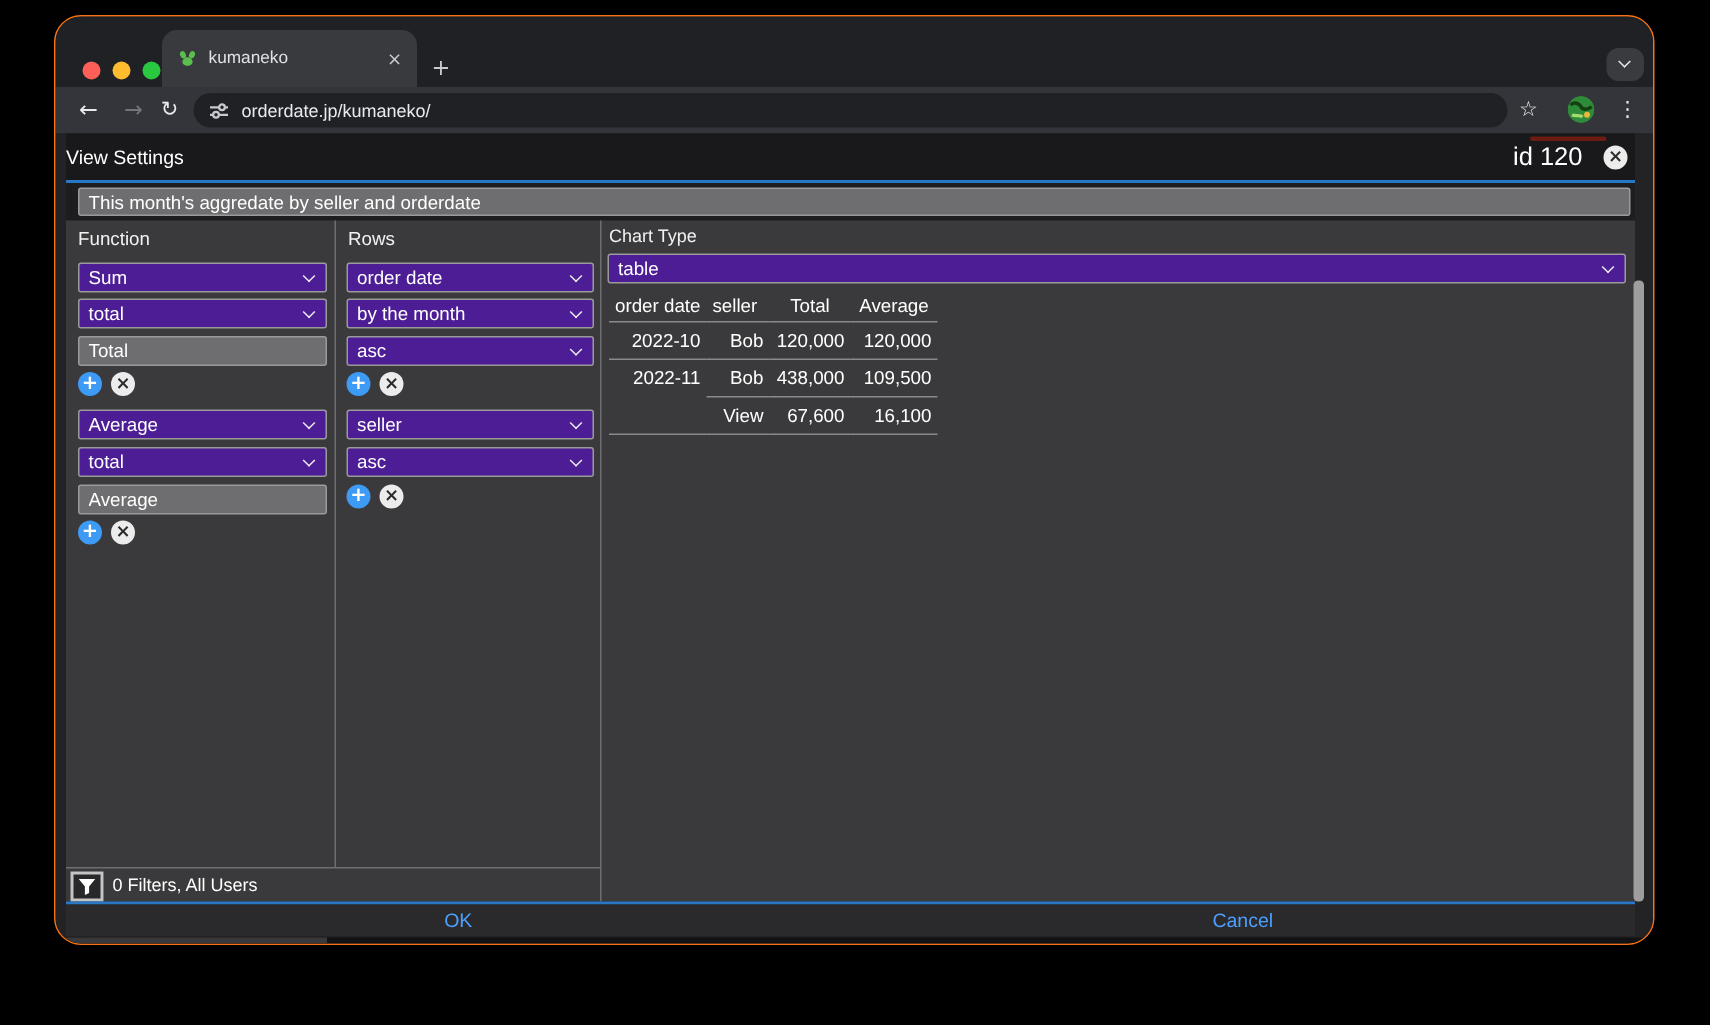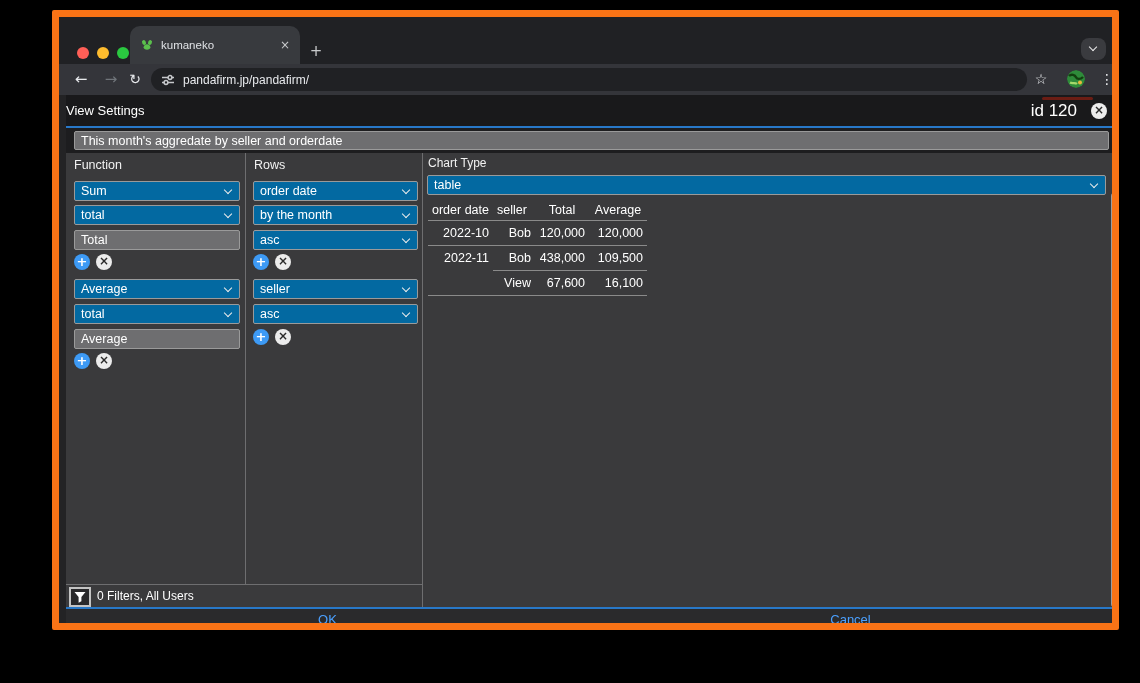--- a/index.html
+++ b/index.html
@@ -1,22 +1,22 @@
 <!DOCTYPE html>
 <html><head>
 <meta charset="utf-8">
 <style>
   html,body{margin:0;padding:0;width:1140px;height:683px;background:#000;
     font-family:"Liberation Sans",sans-serif;overflow:hidden;position:relative;}
   *{box-sizing:border-box;}
   .glyph{font-family:"DejaVu Sans",sans-serif;}
 
   
-  .window{position:absolute;left:52px;top:10px;width:1067px;height:620px;
-    border:7px solid #f97316;border-radius:2px;background:#202124;overflow:hidden;}
+  .window{position:absolute;left:36px;top:10px;width:1067px;height:620px;
+    border:1px solid #f97316;border-radius:18px;background:#202124;overflow:hidden;}
 
   
   .tabstrip{position:relative;height:47px;background:#202124;}
   .traffic{position:absolute;left:18px;top:36px;transform:translateY(-50%);display:flex;gap:8px;}
   .dot{width:12px;height:12px;border-radius:50%;}
   .dot.r{background:#ff5f57}.dot.y{background:#febc2e}.dot.g{background:#2ac840}
   .tab{position:absolute;left:71px;top:9px;width:170px;height:38px;background:#383a3e;
     border-radius:10px 10px 0 0;display:flex;align-items:center;padding:0 10px;}
   .tab-title{font-size:11.5px;color:#dfe1e5;margin-left:7px;}
   .tab-close{margin-left:auto;color:#c8cacc;font-size:12px;cursor:pointer;}
@@ -59,21 +59,21 @@
   .name-row{position:absolute;left:7px;top:33px;width:1046px;height:25px;background:#1d1d1f;}
   .inp{background:#6e6e70;border:1px solid #9a9a9a;border-radius:2px;color:#fff;
     font-size:12.5px;padding:0 6px;font-family:"Liberation Sans",sans-serif;}
   .name-inp{position:absolute;left:8px;top:3px;width:1035px;height:19px;}
 
   
   .dialog-body{position:absolute;left:7px;top:58px;width:1046px;height:454px;background:#3a3a3c;}
   .divider{position:absolute;top:0;width:1px;background:#6e6e70;}
   .d1{left:179px;height:431px;}.d2{left:356px;height:454px;}
   .lbl{position:absolute;color:#f2f2f2;font-size:12.5px;}
-  .sel{position:absolute;height:20px;background:#0369a1;border:1px solid #9a9a9a;
+  .sel{position:absolute;height:20px;background:#4c1d95;border:1px solid #9a9a9a;
     border-radius:2px;color:#fff;font-size:12.5px;line-height:18px;padding:0 18px 0 6px;
     cursor:pointer;white-space:nowrap;overflow:hidden;}
   .sel .chev{right:8px;top:5px;}
   .fld{position:absolute;height:20px;}
   .btn-group{position:absolute;display:flex;gap:6px;align-items:center;}
 
   
   .rtable{position:absolute;left:362px;top:48px;border-collapse:collapse;}
   .rtable th,.rtable td{font-weight:normal;color:#fff;font-size:12.5px;
     padding:0 4px;white-space:nowrap;}
@@ -143,21 +143,21 @@
       <span style="display:flex;">
         <svg width="14" height="14" viewBox="0 0 14 14">
           <g stroke="#c7c9cc" stroke-width="1.5" fill="#202124">
             <line x1="1" y1="4.5" x2="13" y2="4.5"></line>
               <circle cx="9" cy="4.5" r="1.9"></circle>
             <line x1="1" y1="9.5" x2="13" y2="9.5"></line>
               <circle cx="5" cy="9.5" r="1.9"></circle>
           </g>
         </svg>
       </span>
-      <span class="url-text">pandafirm.jp/pandafirm/</span>
+      <span class="url-text">orderdate.jp/kumaneko/</span>
     </div>
     <span class="nav-ico star glyph">☆</span>
     <div class="avatar">
       <svg width="18" height="18" viewBox="0 0 18 18">
         <circle cx="9" cy="9" r="9" fill="#2e8b3a"></circle>
         <path d="M2 6c2.5-2.5 6-1 7 1.2S13.5 9.5 16 7" stroke="#12400f" stroke-width="2.4" fill="none"></path>
         <path d="M3 12.5c2.5 1.5 5-.5 7 1.5" stroke="#a5d96b" stroke-width="2.2" fill="none"></path>
         <circle cx="13" cy="12.5" r="2" fill="#e8b63c"></circle>
       </svg>
     </div>

